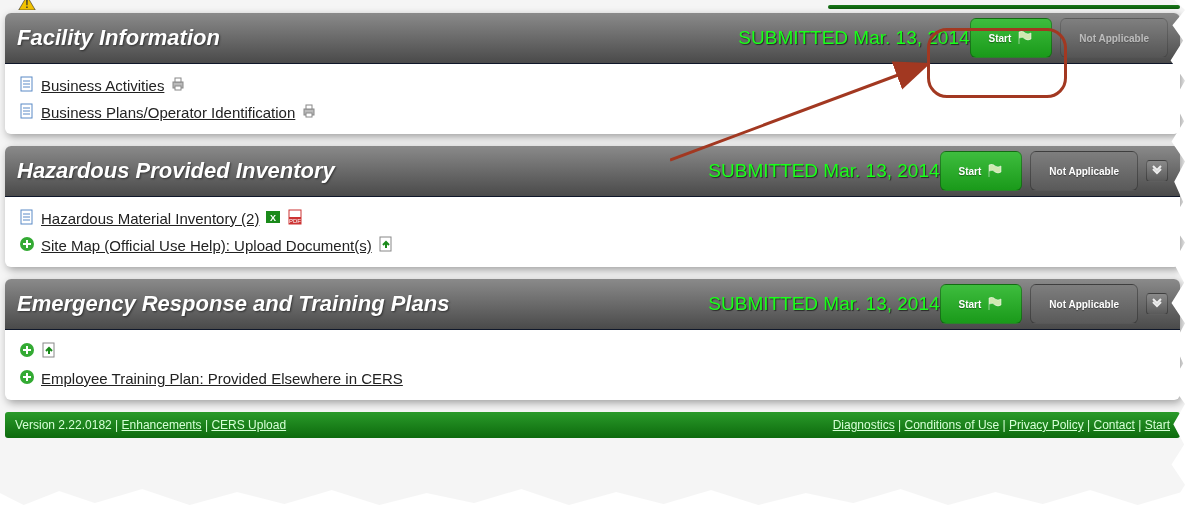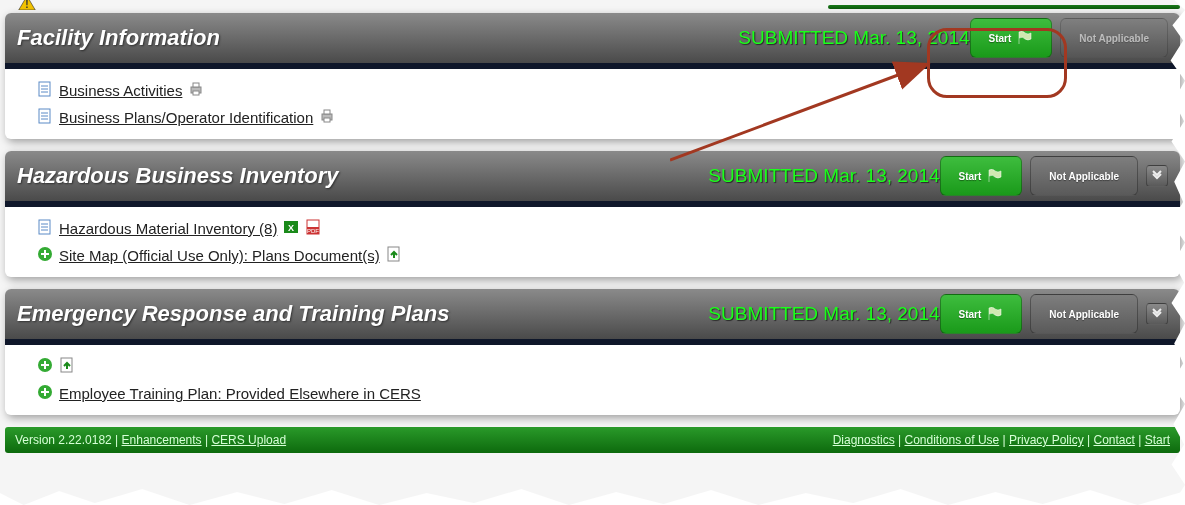--- a/index.html
+++ b/index.html
@@ -8,21 +8,21 @@
 .green-bar-top{height:4px;background:linear-gradient(#1a7a1a,#0d5a0d);border-radius:3px;margin-left:70%;margin-bottom:4px}
 .panel{background:#fff;border-radius:6px;margin-bottom:12px;filter:drop-shadow(2px 3px 4px rgba(0,0,0,.35))}
 .panel-header{display:flex;align-items:center;background:linear-gradient(#8a8a8a,#4a4a4a);border-radius:6px 6px 0 0;padding:2px 12px;height:50px;color:#fff;position:relative}
 .panel-title{font-size:22px;font-weight:bold;font-style:italic;flex:1;text-shadow:1px 1px 2px rgba(0,0,0,.5)}
 .status{color:#1aff1a;font-weight:normal;font-size:19px;text-shadow:1px 1px 1px rgba(0,0,0,.6)}
 .btn{display:inline-flex;align-items:center;justify-content:center;height:40px;padding:0 18px;font-size:10px;font-weight:bold;border-radius:6px;cursor:pointer;border:1px solid rgba(0,0,0,.3);text-shadow:0 1px 1px rgba(0,0,0,.4)}
 .btn-start{background:linear-gradient(#3ebd3e,#1a9a1a);color:#fff;margin-right:8px}
 .btn-start svg{margin-left:6px}
 .btn-na{background:linear-gradient(#7e7e7e,#5a5a5a);color:#fff}
 .chev{width:22px;height:22px;border-radius:4px;background:linear-gradient(#8a8a8a,#5a5a5a);display:flex;align-items:center;justify-content:center;margin-left:8px;color:#eee;font-size:14px;border:1px solid rgba(0,0,0,.3)}
-.panel-body{padding:8px 32px;border-top:6px solid #0f172a;border-radius:0 0 6px 6px}
+.panel-body{padding:8px 14px;border-top:1px solid #0f172a;border-radius:0 0 6px 6px}
 .row{display:flex;align-items:center;padding:4px 0;font-size:15px}
 .row a{color:#222;text-decoration:underline;margin-right:6px}
 .row svg{margin-right:6px}
 .footer{background:linear-gradient(#2a9a2a,#0d6a0d);color:#d6ffd6;font-size:12px;padding:6px 10px;display:flex;justify-content:space-between;border-radius:3px}
 .footer a{color:#d6ffd6;}
 .highlight{position:absolute;border:3px solid #a23821;border-radius:20px;width:140px;height:70px;right:118px;top:28px;pointer-events:none}
 .arrow{position:absolute;pointer-events:none;top:60px;left:670px}
 .torn{position:absolute;right:0;top:0;bottom:0;width:18px;background:#fff;clip-path:polygon(40% 0,100% 2%,30% 5%,90% 8%,20% 12%,100% 16%,35% 20%,95% 24%,25% 28%,100% 32%,40% 36%,90% 40%,20% 44%,100% 48%,35% 52%,95% 56%,25% 60%,100% 64%,40% 68%,90% 72%,20% 76%,100% 80%,35% 84%,95% 88%,25% 92%,100% 96%,30% 100%,100% 100%,100% 0);filter:drop-shadow(-2px 0 3px rgba(0,0,0,.3))}
 .torn-bottom{position:absolute;left:0;right:0;bottom:0;height:20px;background:#fff;clip-path:polygon(0 40%,2% 100%,5% 30%,8% 90%,12% 20%,16% 100%,20% 35%,24% 95%,28% 25%,32% 100%,36% 40%,40% 90%,44% 20%,48% 100%,52% 35%,56% 95%,60% 25%,64% 100%,68% 40%,72% 90%,76% 20%,80% 100%,84% 35%,88% 95%,92% 25%,96% 100%,100% 30%,100% 100%,0 100%);filter:drop-shadow(0 -2px 3px rgba(0,0,0,.3))}
 .warn-tri{position:absolute;left:14px;top:-4px}
@@ -76,21 +76,21 @@
             <span><svg width="16" height="16">
                 <rect x="3" y="6" width="10" height="6" fill="#bbb" stroke="#888"></rect>
                 <rect x="5" y="2" width="6" height="4" fill="#fff" stroke="#888"></rect>
                 <rect x="5" y="10" width="6" height="4" fill="#fff" stroke="#888"></rect>
               </svg></span>
           </div>
         </div>
       </div>
       <div class="panel">
         <div class="panel-header">
-          <div class="panel-title">Hazardous Business Inventory</div>
+          <div class="panel-title">Hazardous Provided Inventory</div>
           <div class="status">SUBMITTED Mar. 13, 2014</div>
           <div class="btn btn-start">
             <span>Start</span>
             <svg width="16" height="14">
               <path d="M2 1 v12 M2 1 Q6 -1 8 2 Q11 4 14 2 v6 Q11 10 8 8 Q6 5 2 7" fill="#cfe8b0" stroke="#fff" stroke-width="0.5"></path>
             </svg>
           </div>
           <div class="btn btn-na" style="">Not Applicable</div>
           <div class="chev">
             <svg width="12" height="12">
@@ -100,37 +100,37 @@
           </div>
         </div>
         <div class="panel-body">
           <div class="row">
             <span><svg width="16" height="16">
                 <rect x="2" y="1" width="11" height="14" fill="#fff" stroke="#5a8ac6"></rect>
                 <line x1="4" y1="5" x2="11" y2="5" stroke="#5a8ac6"></line>
                 <line x1="4" y1="8" x2="11" y2="8" stroke="#5a8ac6"></line>
                 <line x1="4" y1="11" x2="11" y2="11" stroke="#5a8ac6"></line>
               </svg></span>
-            <a href="#">Hazardous Material Inventory (8)</a>
+            <a href="#">Hazardous Material Inventory (2)</a>
             <span><svg width="16" height="16">
                 <rect x="1" y="2" width="14" height="12" fill="#1a8a1a"></rect>
                 <text x="8" y="12" text-anchor="middle" font-size="9" fill="#fff" font-weight="bold">X</text>
               </svg></span> 
             <span><svg width="16" height="16">
                 <rect x="2" y="1" width="12" height="14" fill="#fff" stroke="#c33"></rect>
                 <rect x="2" y="8" width="12" height="7" fill="#c33"></rect>
                 <text x="8" y="14" text-anchor="middle" font-size="6" fill="#fff">PDF</text>
               </svg></span>
           </div>
           <div class="row">
             <span><svg width="16" height="16">
                 <circle cx="8" cy="8" r="7" fill="#3a3"></circle>
                 <path d="M8 4v8M4 8h8" stroke="#fff" stroke-width="2"></path>
               </svg></span>
-            <a href="#">Site Map (Official Use Only): Plans Document(s)</a>
+            <a href="#">Site Map (Official Use Help): Upload Document(s)</a>
             <span><svg width="16" height="16">
                 <rect x="2" y="1" width="11" height="14" fill="#fff" stroke="#888"></rect>
                 <path d="M8 12 L8 6 M5 9 L8 6 L11 9" stroke="#1a8a1a" stroke-width="2" fill="none"></path>
               </svg></span>
           </div>
         </div>
       </div>
       <div class="panel">
         <div class="panel-header">
           <div class="panel-title">Emergency Response and Training Plans</div>

